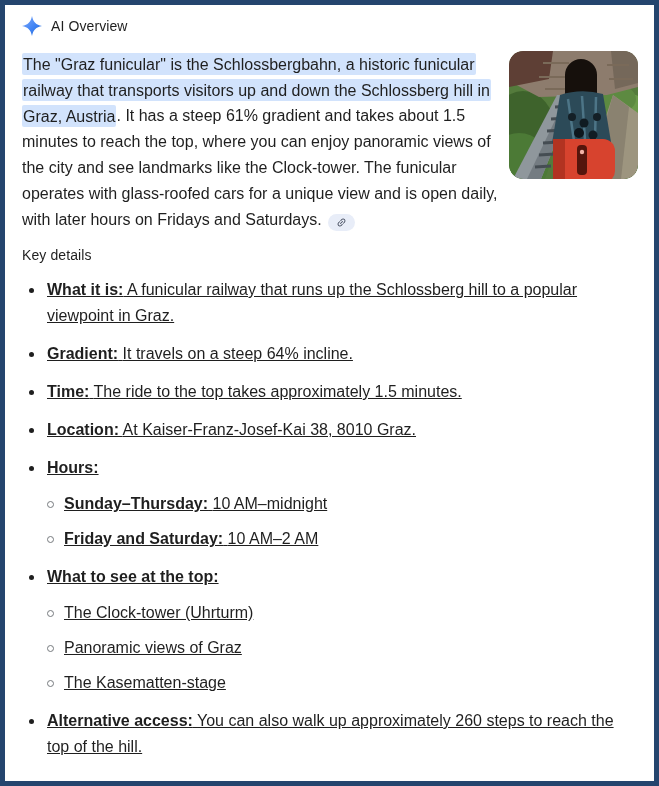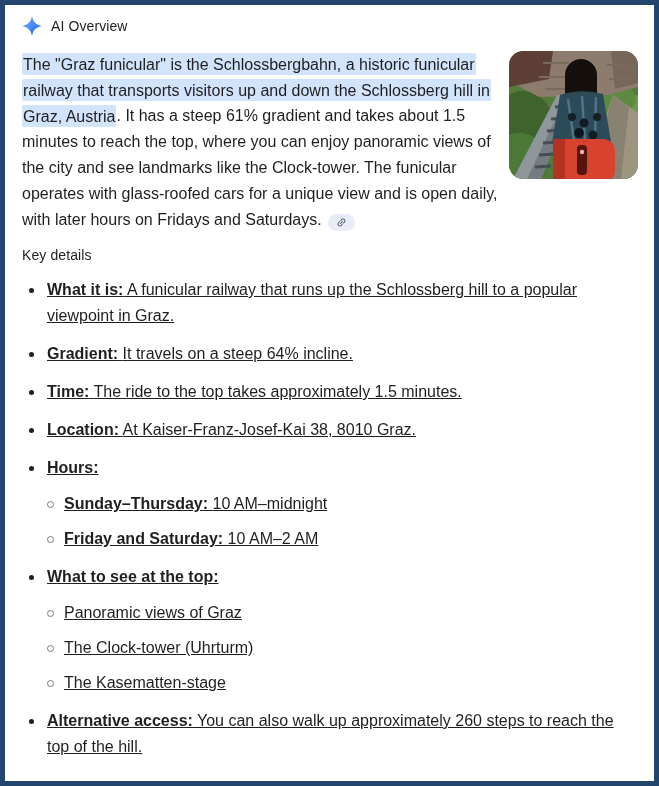--- a/index.html
+++ b/index.html
@@ -164,24 +164,24 @@
         <li>
           <b>Friday and Saturday:</b>
           <span>10 AM–2 AM</span>
         </li>
       </ul>
     </li>
     <li>
       <b>What to see at the top:</b>
       <ul class="sub">
         <li>
-          <span>Panoramic views of Graz</span>
+          <span>The Clock-tower (Uhrturm)</span>
         </li>
         <li>
-          <span>The Clock-tower (Uhrturm)</span>
+          <span>Panoramic views of Graz</span>
         </li>
         <li>
           <span>The Kasematten-stage</span>
         </li>
       </ul>
     </li>
     <li>
       <b>Alternative access:</b>
       <span>You can also walk up approximately 260 steps to reach the top of the hill.</span>
     </li>

